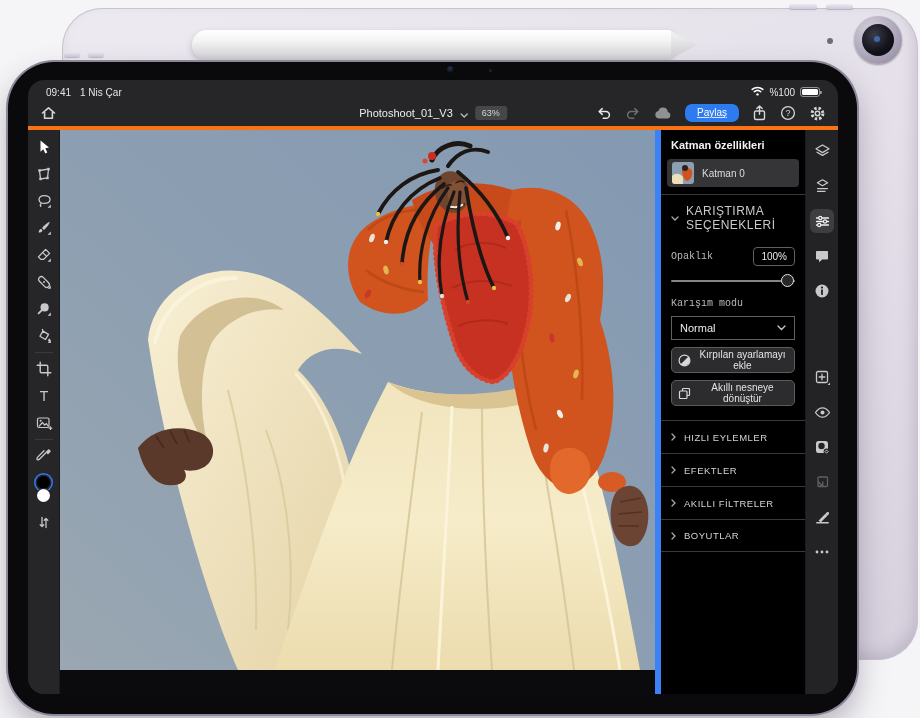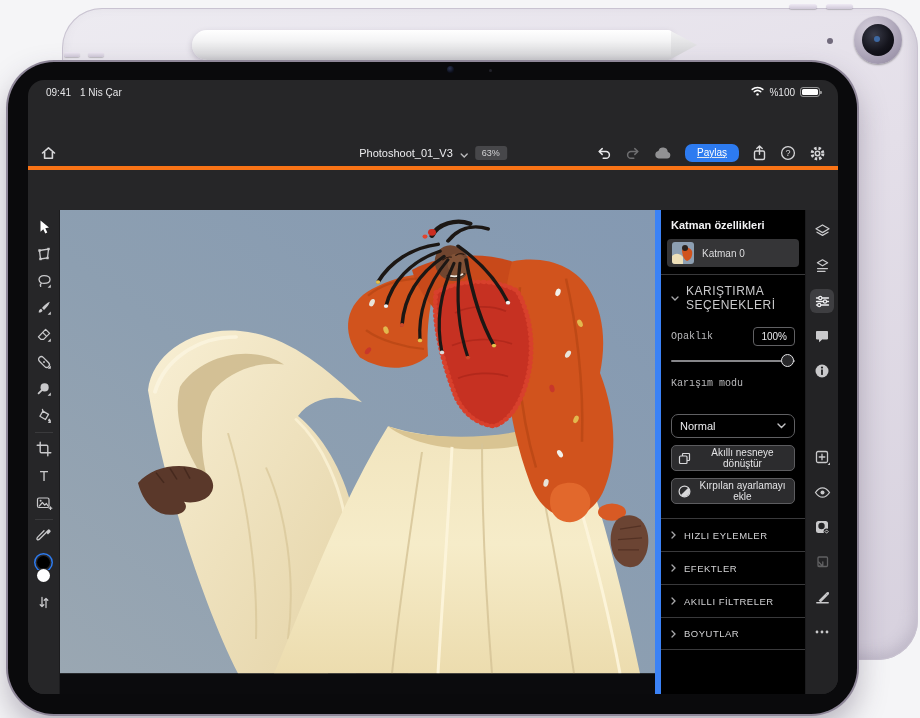--- a/index.html
+++ b/index.html
@@ -24,21 +24,21 @@
   .pencil-tip{position:absolute;left:671px;top:31px;width:26px;height:28px;
     background:linear-gradient(#f2f2f3,#cfcfd2);clip-path:polygon(0 0,100% 50%,0 100%);}
   
   .front-ipad{position:absolute;left:8px;top:62px;width:849px;height:652px;border-radius:46px;
     background:#0a0a0c;box-shadow:0 0 0 2px #8f8799, 0 14px 30px rgba(60,50,75,.35);}
   .front-camera{position:absolute;left:447px;top:66px;width:7px;height:7px;border-radius:50%;
     background:radial-gradient(circle at 40% 35%,#2a3350,#0b0d18 70%);}
   .front-sensor{position:absolute;left:489px;top:69px;width:3px;height:3px;border-radius:50%;background:#22222a;}
   
   .screen{position:absolute;left:28px;top:80px;width:810px;height:614px;border-radius:16px;overflow:hidden;
-    background:#262628;display:flex;flex-direction:column;color:#e4e4e6;gap:40px;}
+    background:#262628;display:flex;flex-direction:column;color:#e4e4e6;}
   
   .statusbar{height:20px;display:flex;align-items:center;padding:4px 18px 0;font-size:10px;color:#e6e6e8;flex:0 0 auto;}
   .statusbar .date{margin-left:9px;}
   .statusbar .right{margin-left:auto;display:flex;align-items:center;gap:5px;}
   .batt{width:20px;height:10px;border:1px solid rgba(255,255,255,.5);border-radius:3px;position:relative;}
   .batt .fill{position:absolute;left:1px;top:1px;bottom:1px;right:1px;background:#fff;border-radius:1.5px;}
   .batt .nub{position:absolute;right:-3px;top:2.5px;width:2px;height:3.5px;background:rgba(255,255,255,.5);border-radius:0 1px 1px 0;}
   
   .appbar{height:30px;flex:0 0 auto;display:flex;align-items:center;padding:0 12px;position:relative;
     border-bottom:4px solid #f97316;text-decoration:underline;}
@@ -70,21 +70,21 @@
     color:#c9c9cb;font-size:12px;letter-spacing:.5px;}
   .prop-body{padding:2px 10px 0;}
   .op-row{display:flex;align-items:center;justify-content:space-between;margin-top:4px;}
   .op-label,.mode-label{color:#b9b9bb;font-size:10px;font-family:Liberation Mono, monospace;}
   .op-value{border:1px solid #606063;border-radius:4px;padding:3px 7px;color:#e8e8ea;font-size:10px;background:none;}
   .slider{position:relative;height:16px;margin:7px 0 4px;}
   .slider .track{position:absolute;left:0;right:0;top:7px;height:2px;background:#86868a;border-radius:1px;}
   .slider .handle{position:absolute;right:1px;top:1px;width:13px;height:13px;border-radius:50%;
     border:1.5px solid #e6e6e8;background:#28282a;}
   .mode-label{display:block;margin-top:9px;}
-  .dropdown{margin-top:25px;height:24px;border:1px solid #606063;border-radius:7px;display:flex;align-items:center;
+  .dropdown{margin-top:7px;height:24px;border:1px solid #606063;border-radius:0;display:flex;align-items:center;
     justify-content:space-between;padding:0 8px;color:#ececee;font-size:11px;background:none;width:100%;}
   .panel-btn{margin-top:7px;width:100%;height:26px;border:1px solid #5c5c5f;border-radius:5px;background:#2c2c2e;
     color:#e4e4e6;font-size:10px;display:flex;align-items:center;justify-content:center;gap:6px;}
   .panel-btn:first-of-type{margin-top:20px;}
   .sections{margin-top:14px;}
   .section-row{height:33px;display:flex;align-items:center;gap:8px;padding:0 10px;border-top:1px solid #39393b;
     width:100%;background:none;border-left:none;border-right:none;border-bottom:none;color:#d2d2d4;
     font-size:9.5px;letter-spacing:.5px;}
   .section-row:last-child{border-bottom:1px solid #39393b;}
   
@@ -426,31 +426,31 @@
           </div>
           <span class="mode-label">Karışım modu</span>
           <button class="dropdown">
             <span>Normal</span>
             <svg width="9" height="6" viewBox="0 0 9 6">
                 <path d="M1 1l3.5 3.5L8 1" fill="none" stroke="#c4c4c6" stroke-width="1.4" stroke-linecap="round"></path>
               </svg>
           </button>
           <button class="panel-btn">
             <svg width="13" height="13" viewBox="0 0 13 13">
+                <circle cx="6.5" cy="6.5" r="5.4" fill="none" stroke="#d8d8da" stroke-width="1.2"></circle>
+                <path d="M2.7 10.3 10.3 2.7 A5.4 5.4 0 0 1 2.7 10.3Z" fill="#d8d8da"></path>
+              </svg>
+            <span>Kırpılan ayarlamayı ekle</span>
+          </button>
+          <button class="panel-btn">
+            <svg width="13" height="13" viewBox="0 0 13 13">
                 <rect x="1.5" y="4" width="7.5" height="7.5" rx="1" fill="none" stroke="#d8d8da" stroke-width="1.2"></rect>
                 <path d="M4.5 4V2.2c0-.4.3-.7.7-.7h5.6c.4 0 .7.3.7.7v5.6c0 .4-.3.7-.7.7H9" fill="none" stroke="#d8d8da" stroke-width="1.2"></path>
               </svg>
             <span>Akıllı nesneye dönüştür</span>
-          </button>
-          <button class="panel-btn">
-            <svg width="13" height="13" viewBox="0 0 13 13">
-                <circle cx="6.5" cy="6.5" r="5.4" fill="none" stroke="#d8d8da" stroke-width="1.2"></circle>
-                <path d="M2.7 10.3 10.3 2.7 A5.4 5.4 0 0 1 2.7 10.3Z" fill="#d8d8da"></path>
-              </svg>
-            <span>Kırpılan ayarlamayı ekle</span>
           </button>
         </div>
         <div class="sections">
           <button class="section-row">
             <svg width="5" height="8" viewBox="0 0 5 8">
                 <path d="M1 1l3 3-3 3" fill="none" stroke="#a8a8aa" stroke-width="1.3" stroke-linecap="round"></path>
               </svg>
             <span>HIZLI EYLEMLER</span>
           </button>
           <button class="section-row">

